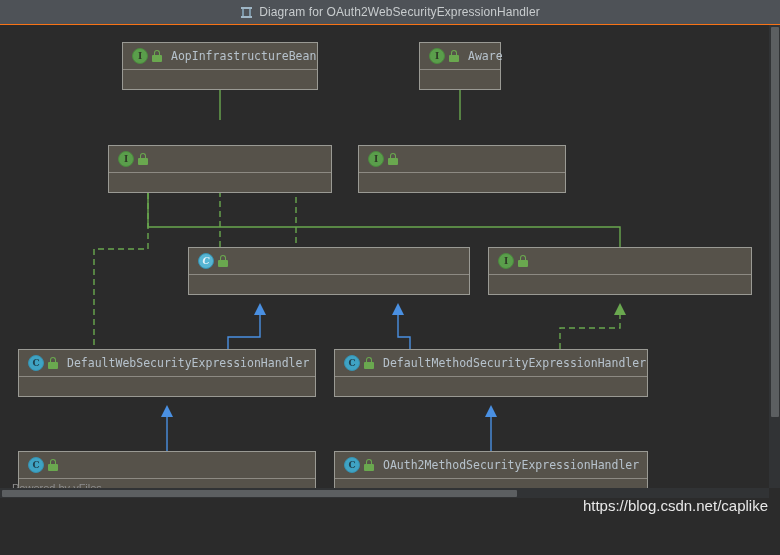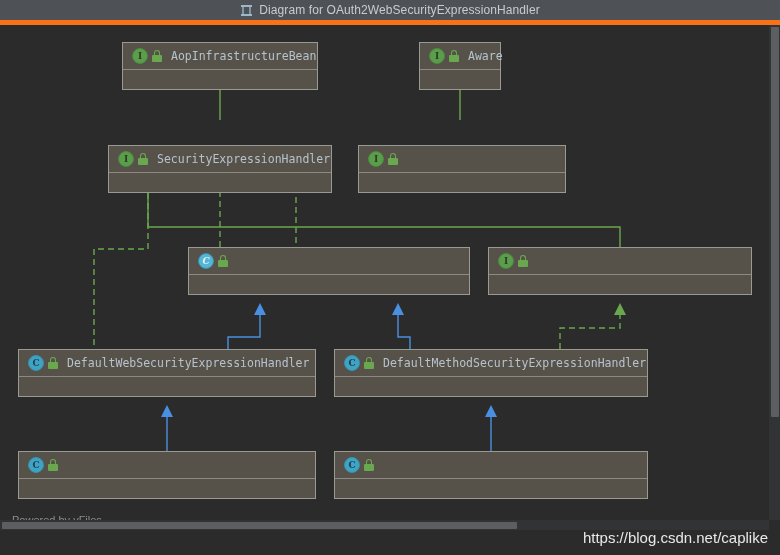--- a/index.html
+++ b/index.html
@@ -17,21 +17,21 @@
     box-sizing: border-box;
   }
 
   
   #titlebar {
     position: absolute;
     left: 0; top: 0;
     width: 780px;
     height: 25px;
     background: #4e5257;
-    border-bottom: 5px solid #f97316;
+    border-bottom: 1px solid #f97316;
     display: flex;
     align-items: center;
     justify-content: center;
     box-sizing: border-box;
   }
   #titlebar .tb-inner {
     display: flex;
     align-items: center;
     gap: 6px;
   }
@@ -164,21 +164,21 @@
     position: absolute;
     left: 0; top: 0;
     width: 780px;
     height: 495px;
     pointer-events: none;
   }
 
   
   #footer {
     position: absolute;
-    left: 0; top: 520px;
+    left: 0; top: 488px;
     width: 780px;
     height: 35px;
     background: #2b2b2b;
   }
   #yfiles {
     position: absolute;
     left: 12px;
     top: -6px;
     color: #8d8d8d;
     font-size: 11px;
@@ -335,21 +335,20 @@
       </div>
     </div>
 
     <div class="node" style="left:108px; top:120px; width:224px; height:48px;">
       <div class="hdr">
         <span class="ticon iface">I</span>
         <span class="lock">
             <span class="shackle"></span>
             <span class="bodyb"></span>
           </span>
-        <span class="nm">SecurityExpressionHandler</span>
       </div>
     </div>
 
     <div class="node" style="left:358px; top:120px; width:208px; height:48px;">
       <div class="hdr">
         <span class="ticon iface">I</span>
         <span class="lock">
             <span class="shackle"></span>
             <span class="bodyb"></span>
           </span>
@@ -408,20 +407,21 @@
       </div>
     </div>
 
     <div class="node" style="left:334px; top:426px; width:314px; height:48px;">
       <div class="hdr">
         <span class="ticon cls">C</span>
         <span class="lock">
             <span class="shackle"></span>
             <span class="bodyb"></span>
           </span>
+        <span class="nm">OAuth2MethodSecurityExpressionHandler</span>
       </div>
     </div>
 
     <div id="vscroll" style="top:0;">
       <div id="vthumb"></div>
     </div>
   </div>
 
   <div id="footer">
     <span id="yfiles">Powered by yFiles</span>

